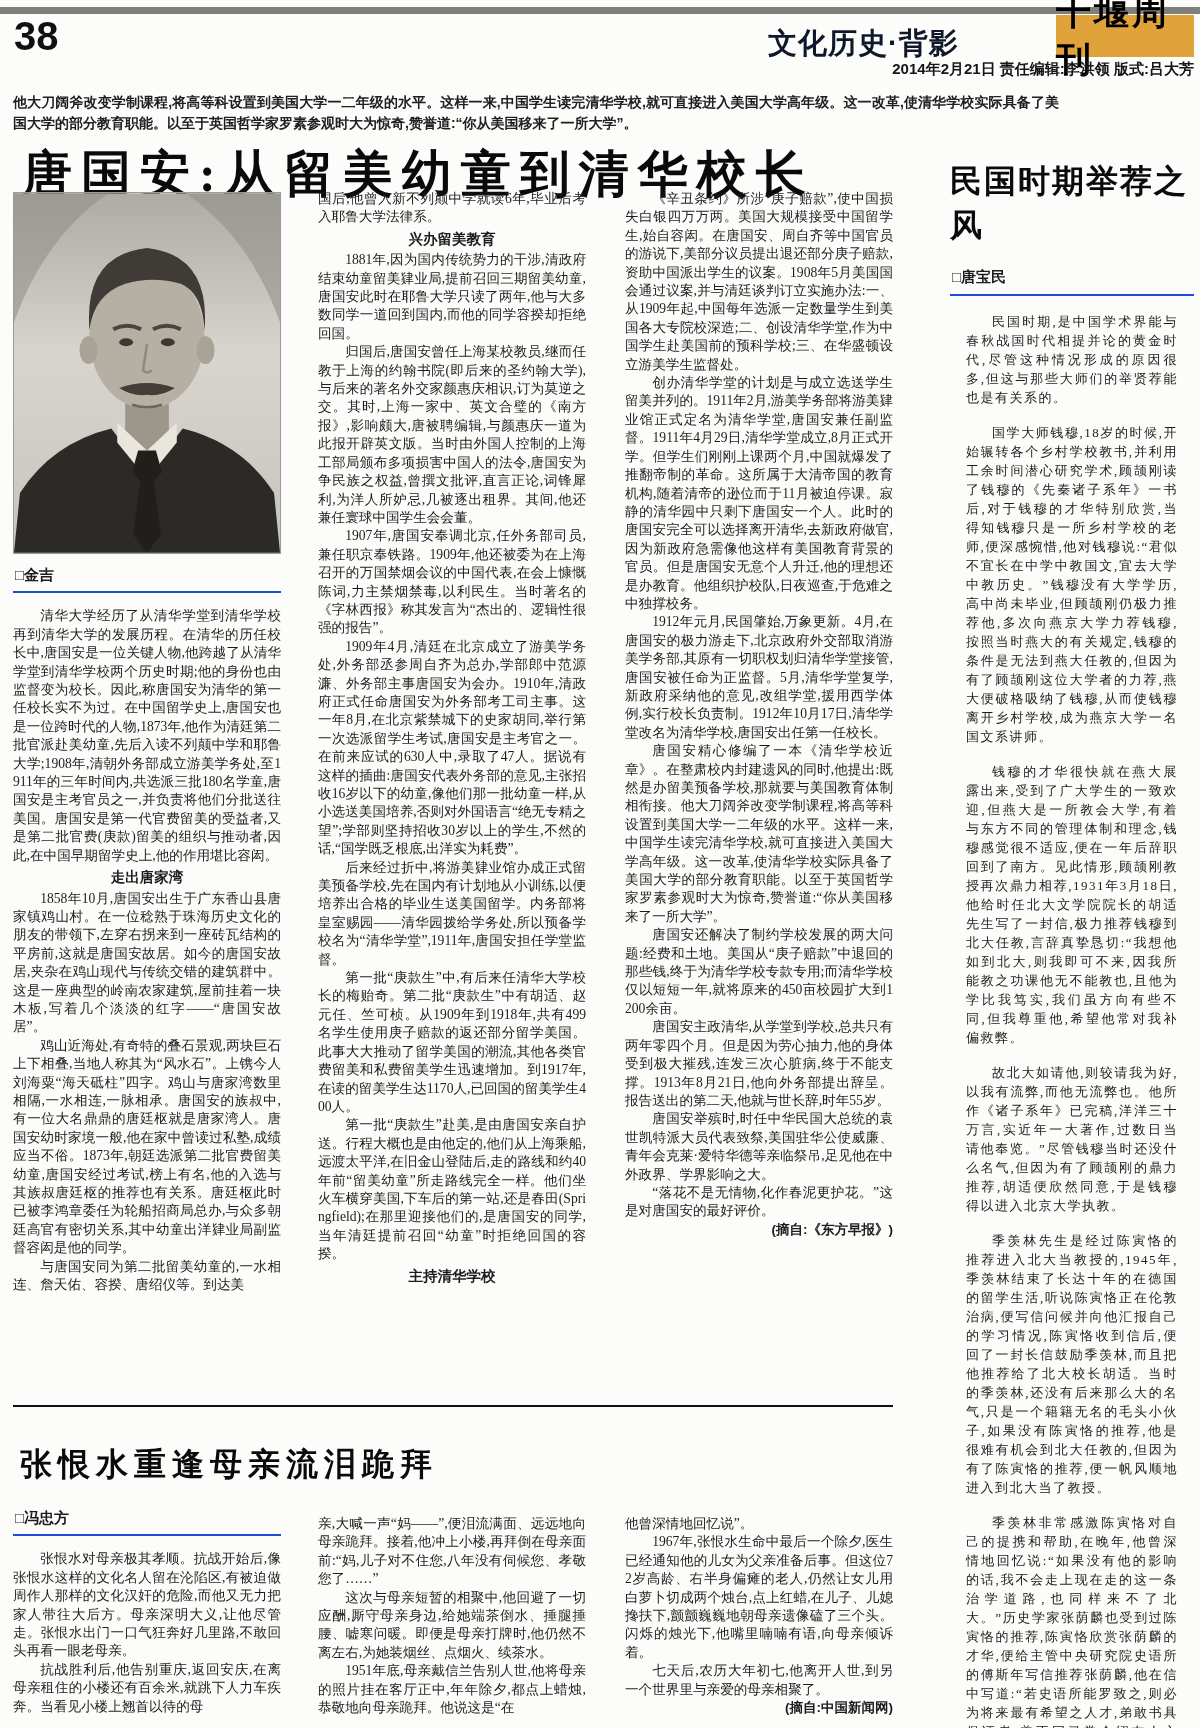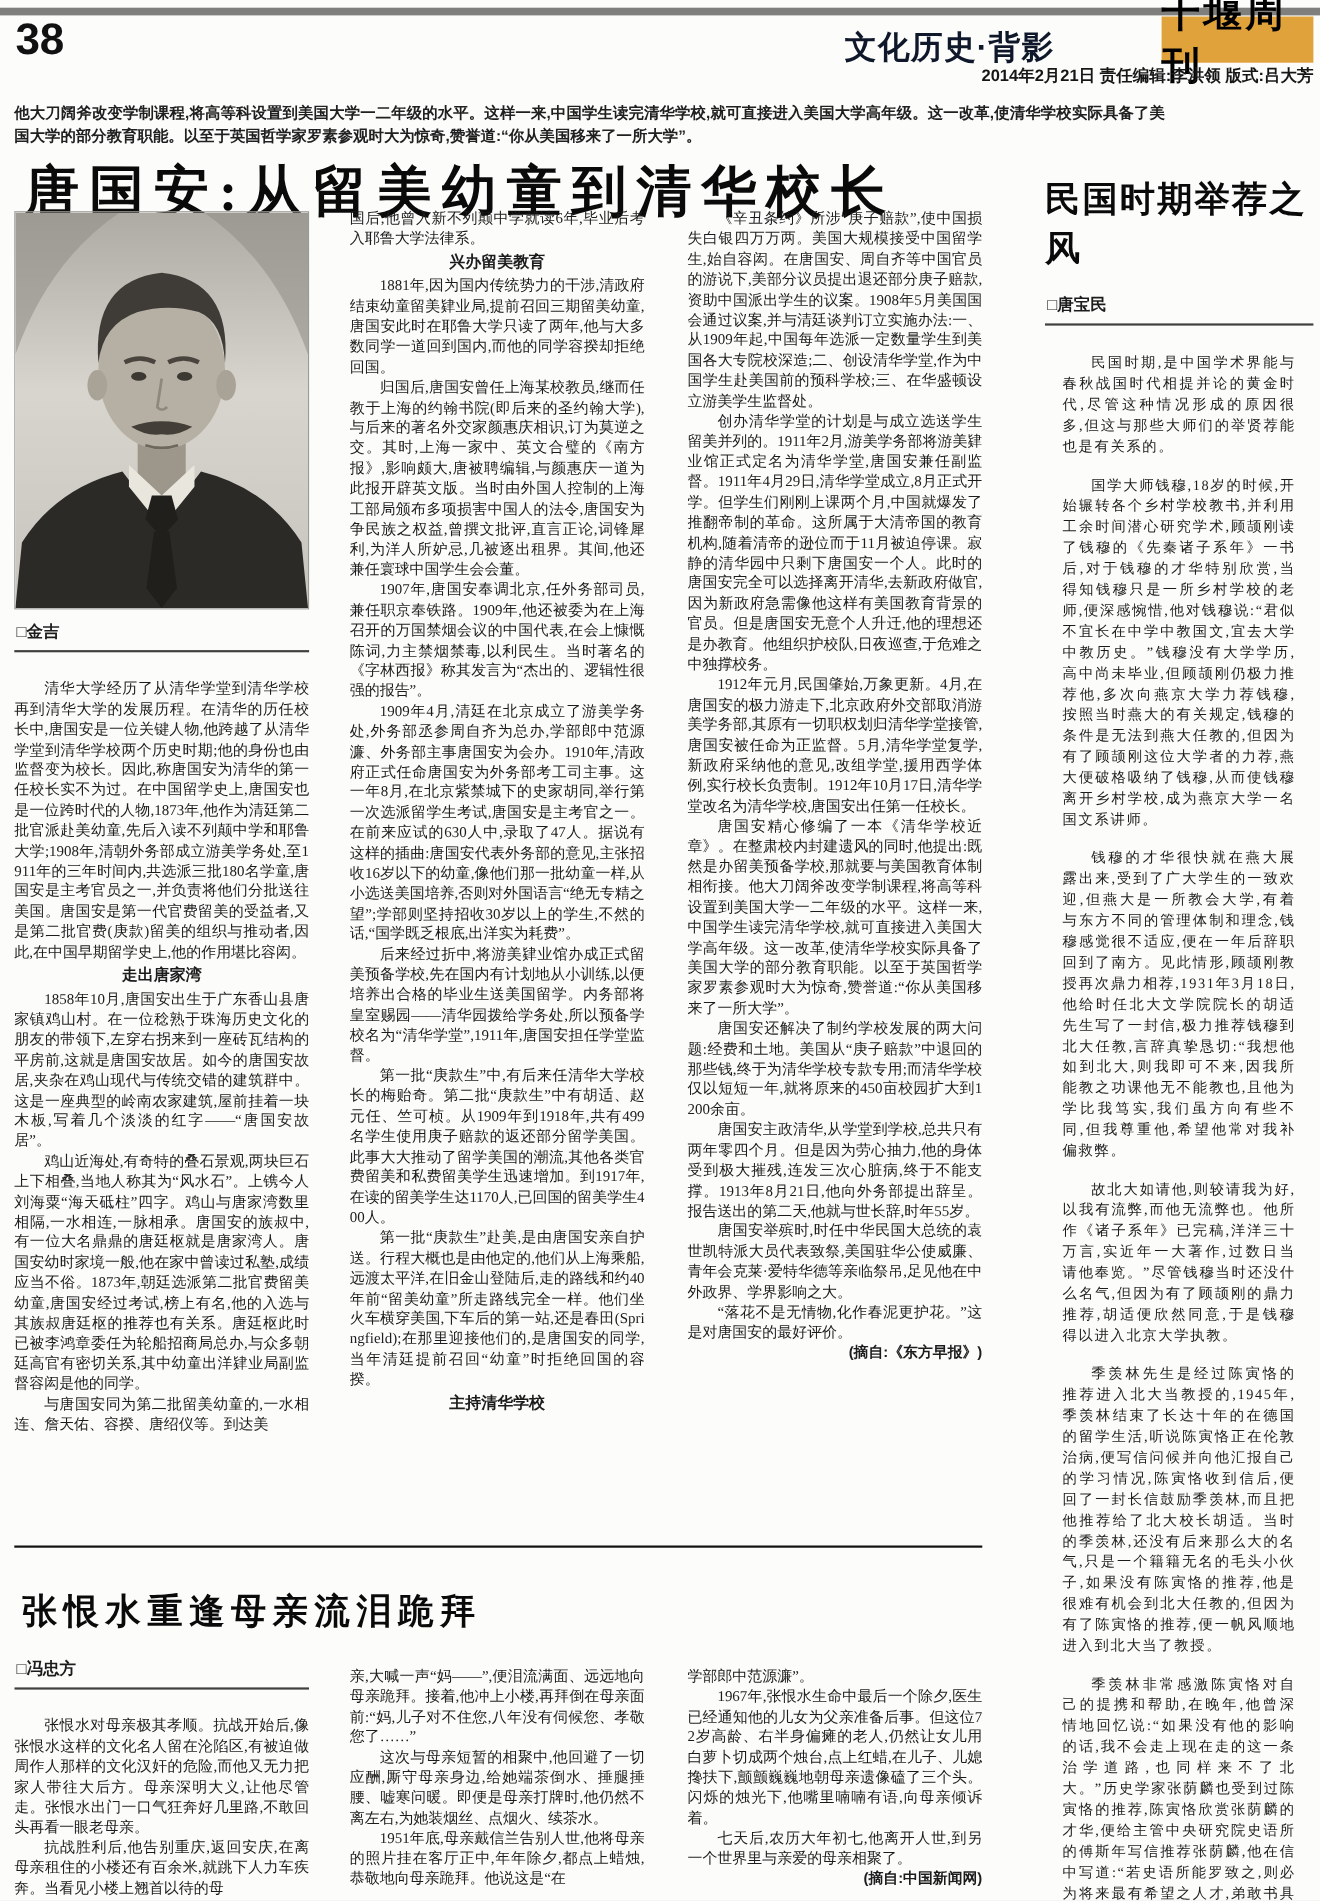--- a/index.html
+++ b/index.html
@@ -18,21 +18,21 @@
   
   #intro{left:13px;top:92px;width:1046px;font-family:"Liberation Sans",sans-serif;font-weight:600;
         font-size:14px;line-height:21px;text-align:justify;color:#202020;}
   #main-headline{left:22px;top:141px;width:800px;font-weight:bold;font-size:50px;letter-spacing:9px;color:#0a0a0a;}
   
   .col{width:268px;text-align:justify;font-size:13.6px;line-height:18.4px;word-break:break-all;}
   .col p{margin:0;text-indent:2em;}
   .col p.cont{text-indent:0;}
   .subhead{font-family:"Liberation Sans",sans-serif;font-weight:bold;font-size:14.5px;text-align:center;margin:3px 0;}
   .byline{font-family:"Liberation Sans",sans-serif;font-weight:bold;font-size:15px;padding:4px 0 7px 2px;
-        border-bottom:2px solid #404040;margin-bottom:24px;}
+        border-bottom:2px solid #1d4ed8;margin-bottom:14px;}
   .attr{font-family:"Liberation Sans",sans-serif;font-weight:bold;font-size:13.5px;}
   .attr-line{text-align:right;margin-top:4px;text-indent:0;}
   #main-col1{left:13px;top:192px;}
   #main-col2{left:318px;top:190px;height:1210px;overflow:hidden;}
   #main-col3{left:625px;top:190px;height:1210px;overflow:hidden;}
   #photo{width:266px;height:360px;border:1px solid #9a9a96;margin-bottom:8px;display:block;}
   
   #sidebar{left:950px;top:160px;width:244px;}
   #sidebar-headline{font-family:"Liberation Sans",sans-serif;font-weight:bold;font-size:32px;letter-spacing:2px;color:#0a0a0a;margin:0 0 16px 0;}
   #sidebar-body{font-size:13px;line-height:19px;letter-spacing:1.5px;text-align:justify;word-break:break-all;}
@@ -146,19 +146,19 @@
     <p>抗战胜利后,他告别重庆,返回安庆,在离母亲租住的小楼还有百余米,就跳下人力车疾奔。当看见小楼上翘首以待的母</p>
   </div>
 
   <div class="abs col" id="bottom-col2">
     <p class="cont">亲,大喊一声“妈——”,便泪流满面、远远地向母亲跪拜。接着,他冲上小楼,再拜倒在母亲面前:“妈,儿子对不住您,八年没有伺候您、孝敬您了……”</p>
     <p>这次与母亲短暂的相聚中,他回避了一切应酬,厮守母亲身边,给她端茶倒水、捶腿捶腰、嘘寒问暖。即便是母亲打牌时,他仍然不离左右,为她装烟丝、点烟火、续茶水。</p>
     <p>1951年底,母亲戴信兰告别人世,他将母亲的照片挂在客厅正中,年年除夕,都点上蜡烛,恭敬地向母亲跪拜。他说这是“在</p>
   </div>
 
   <div class="abs col" id="bottom-col3">
-    <p class="cont">学部郎中范源濂”。</p>
+    <p class="cont">他曾深情地回忆说”。</p>
     <p>1967年,张恨水生命中最后一个除夕,医生已经通知他的儿女为父亲准备后事。但这位72岁高龄、右半身偏瘫的老人,仍然让女儿用白萝卜切成两个烛台,点上红蜡,在儿子、儿媳搀扶下,颤颤巍巍地朝母亲遗像磕了三个头。闪烁的烛光下,他嘴里喃喃有语,向母亲倾诉着。</p>
     <p>七天后,农历大年初七,他离开人世,到另一个世界里与亲爱的母亲相聚了。</p>
     <p class="attr attr-line">(摘自:中国新闻网)</p>
   </div>
 
 </div>
 
 </body></html>

